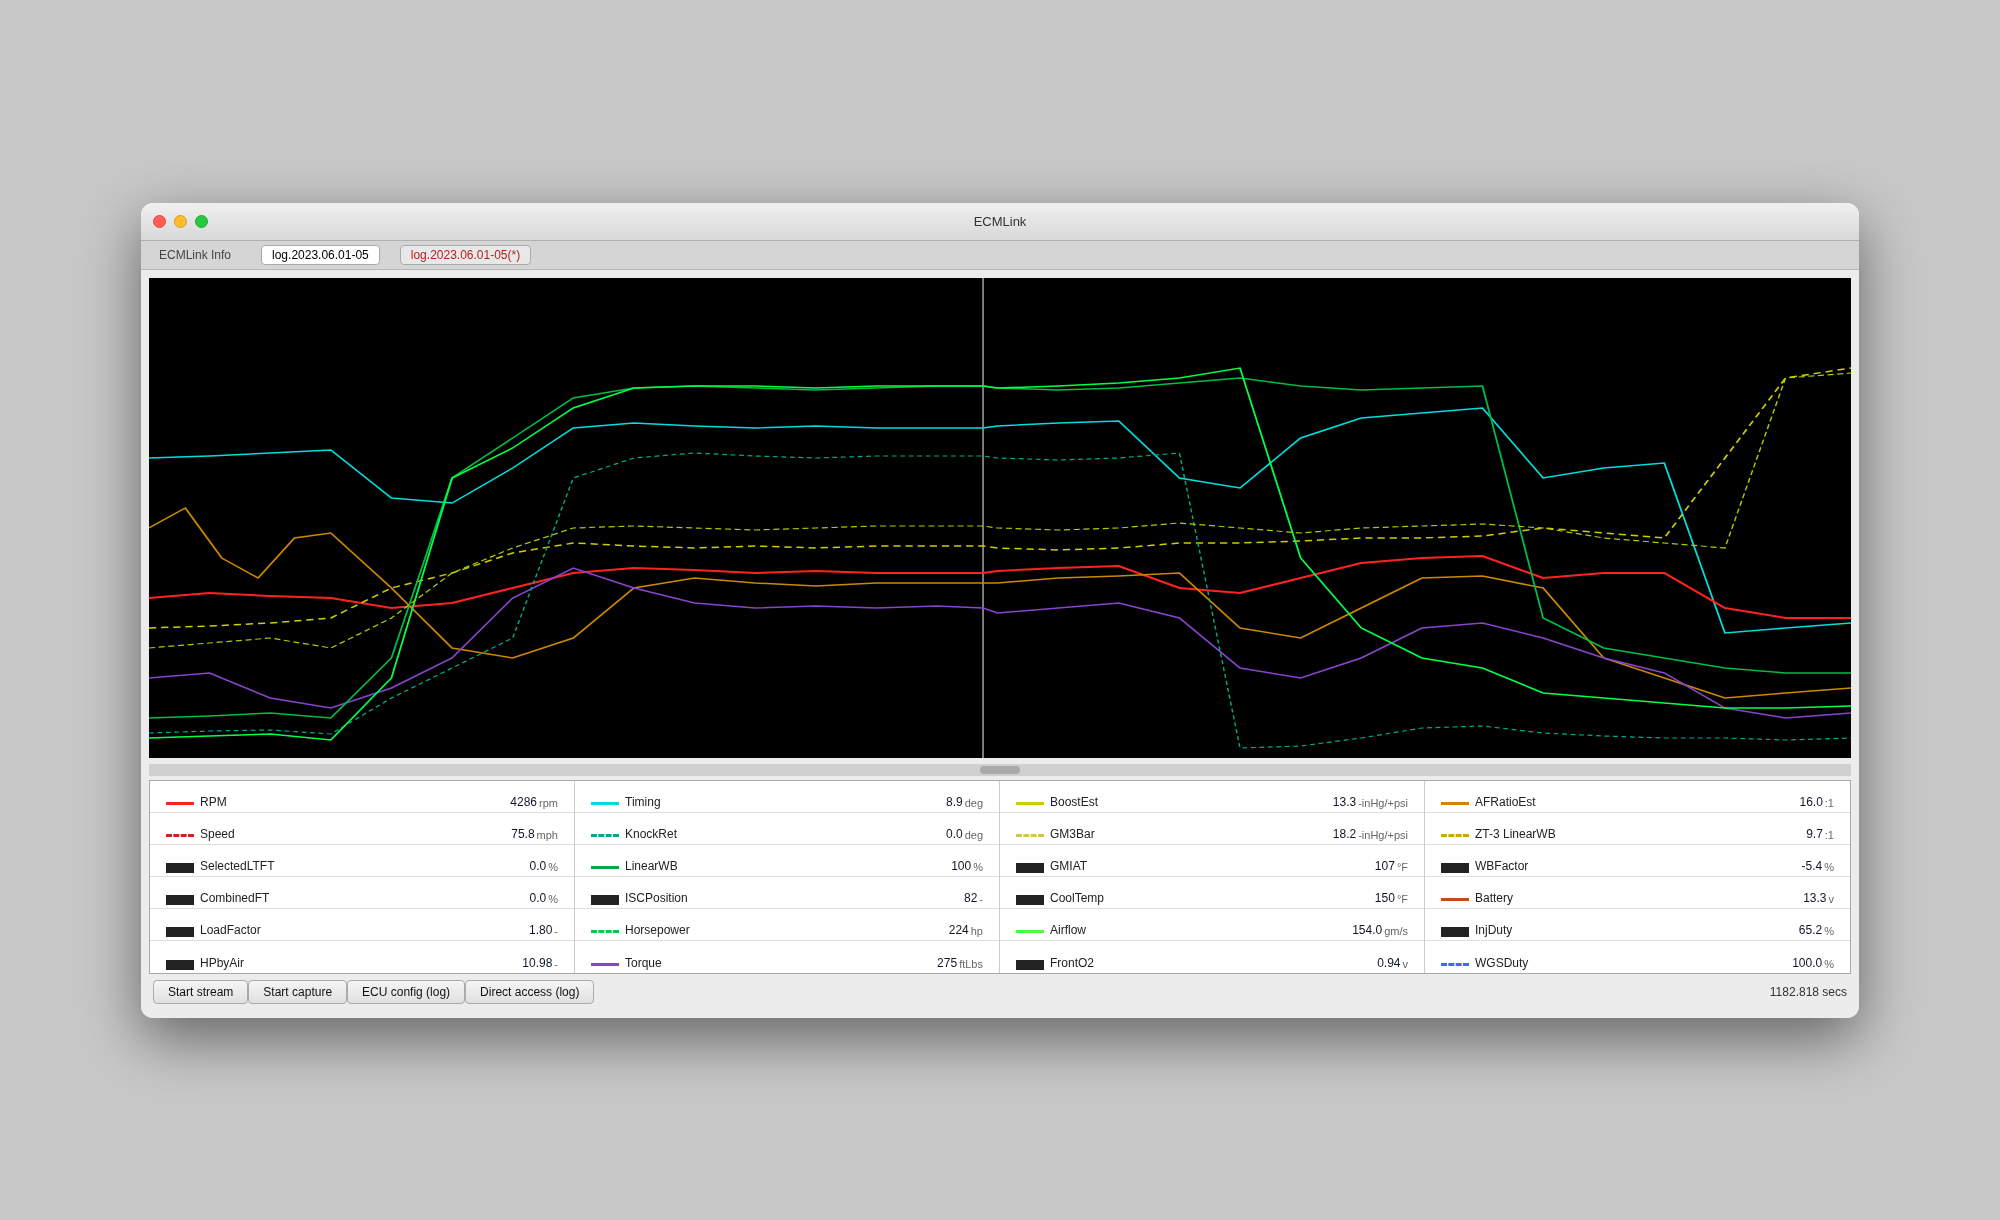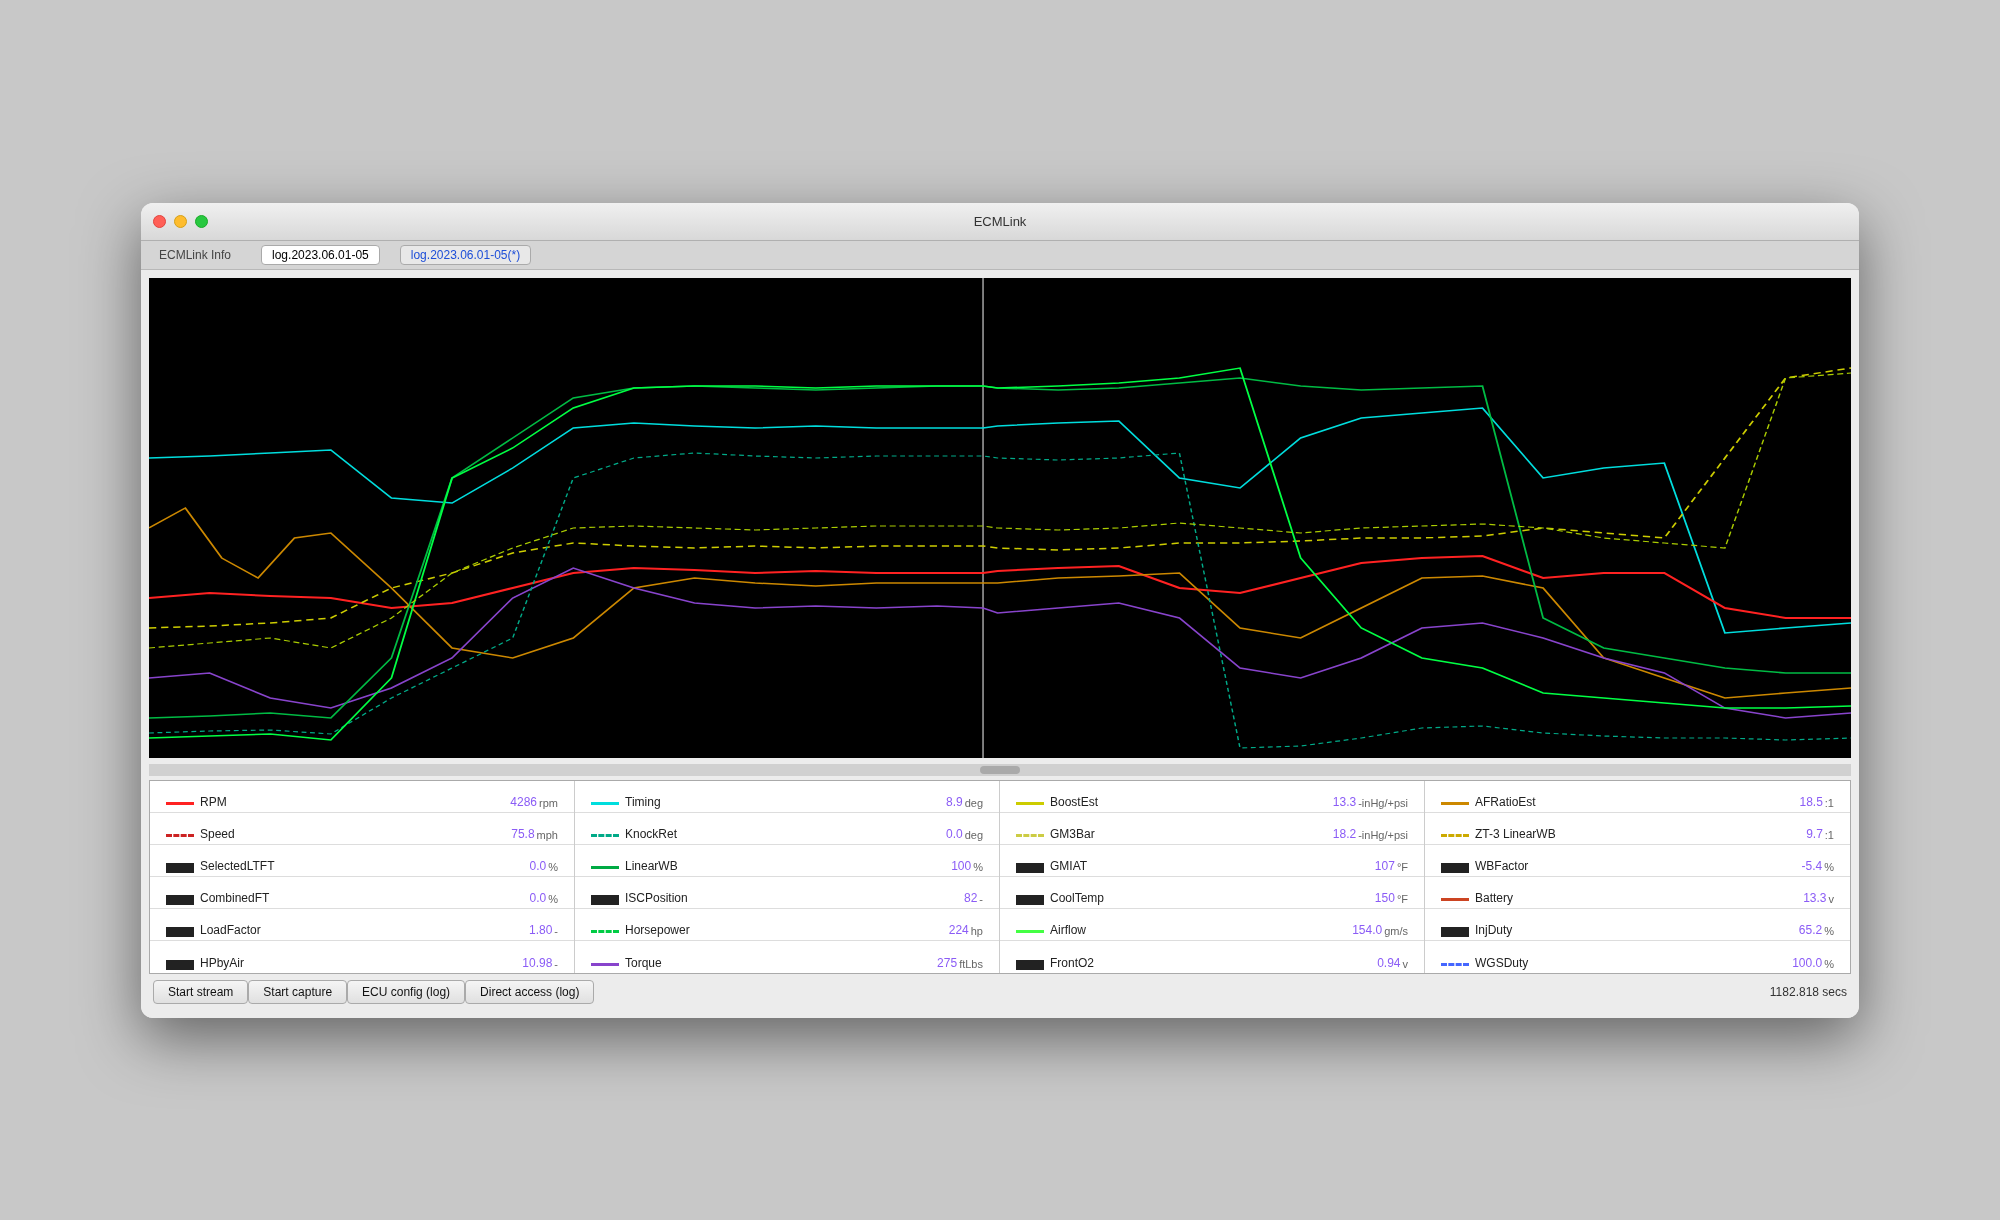--- a/index.html
+++ b/index.html
@@ -66,21 +66,21 @@
       color: #444;
     }
     .tab-active {
       background: #fff;
       border: 1px solid #aaa;
       color: #000;
     }
     .tab-modified {
       background: #e8e8e8;
       border: 1px solid #aaa;
-      color: #1d4ed8;
+      color: #b91c1c;
     }
     .content-area {
       padding: 8px;
       background: #ececec;
     }
     .chart-container {
       background: #000;
       width: 100%;
       height: 480px;
       position: relative;
@@ -140,21 +140,21 @@
       height: 10px;
       width: 100%;
     }
     .param-name {
       font-size: 12px;
       color: #222;
       flex: 1;
     }
     .param-value {
       font-size: 12px;
-      color: #8b5cf6;
+      color: #0f172a;
       font-weight: 500;
       text-align: right;
     }
     .param-unit {
       font-size: 11px;
       color: #666;
       margin-left: 2px;
     }
     .action-bar {
       display: flex;
@@ -387,21 +387,21 @@
           <span class="param-unit">v</span>
         </div>
       </div>
 
       <div class="data-col">
         <div class="data-row">
           <div class="legend-swatch">
             <div class="swatch-solid" style="background:#cc8800;"></div>
           </div>
           <span class="param-name">AFRatioEst</span>
-          <span class="param-value">18.5</span>
+          <span class="param-value">16.0</span>
           <span class="param-unit">:1</span>
         </div>
         <div class="data-row">
           <div class="legend-swatch">
             <div class="swatch-dashed" style="border-color:#ccaa00;"></div>
           </div>
           <span class="param-name">ZT-3 LinearWB</span>
           <span class="param-value">9.7</span>
           <span class="param-unit">:1</span>
         </div>

